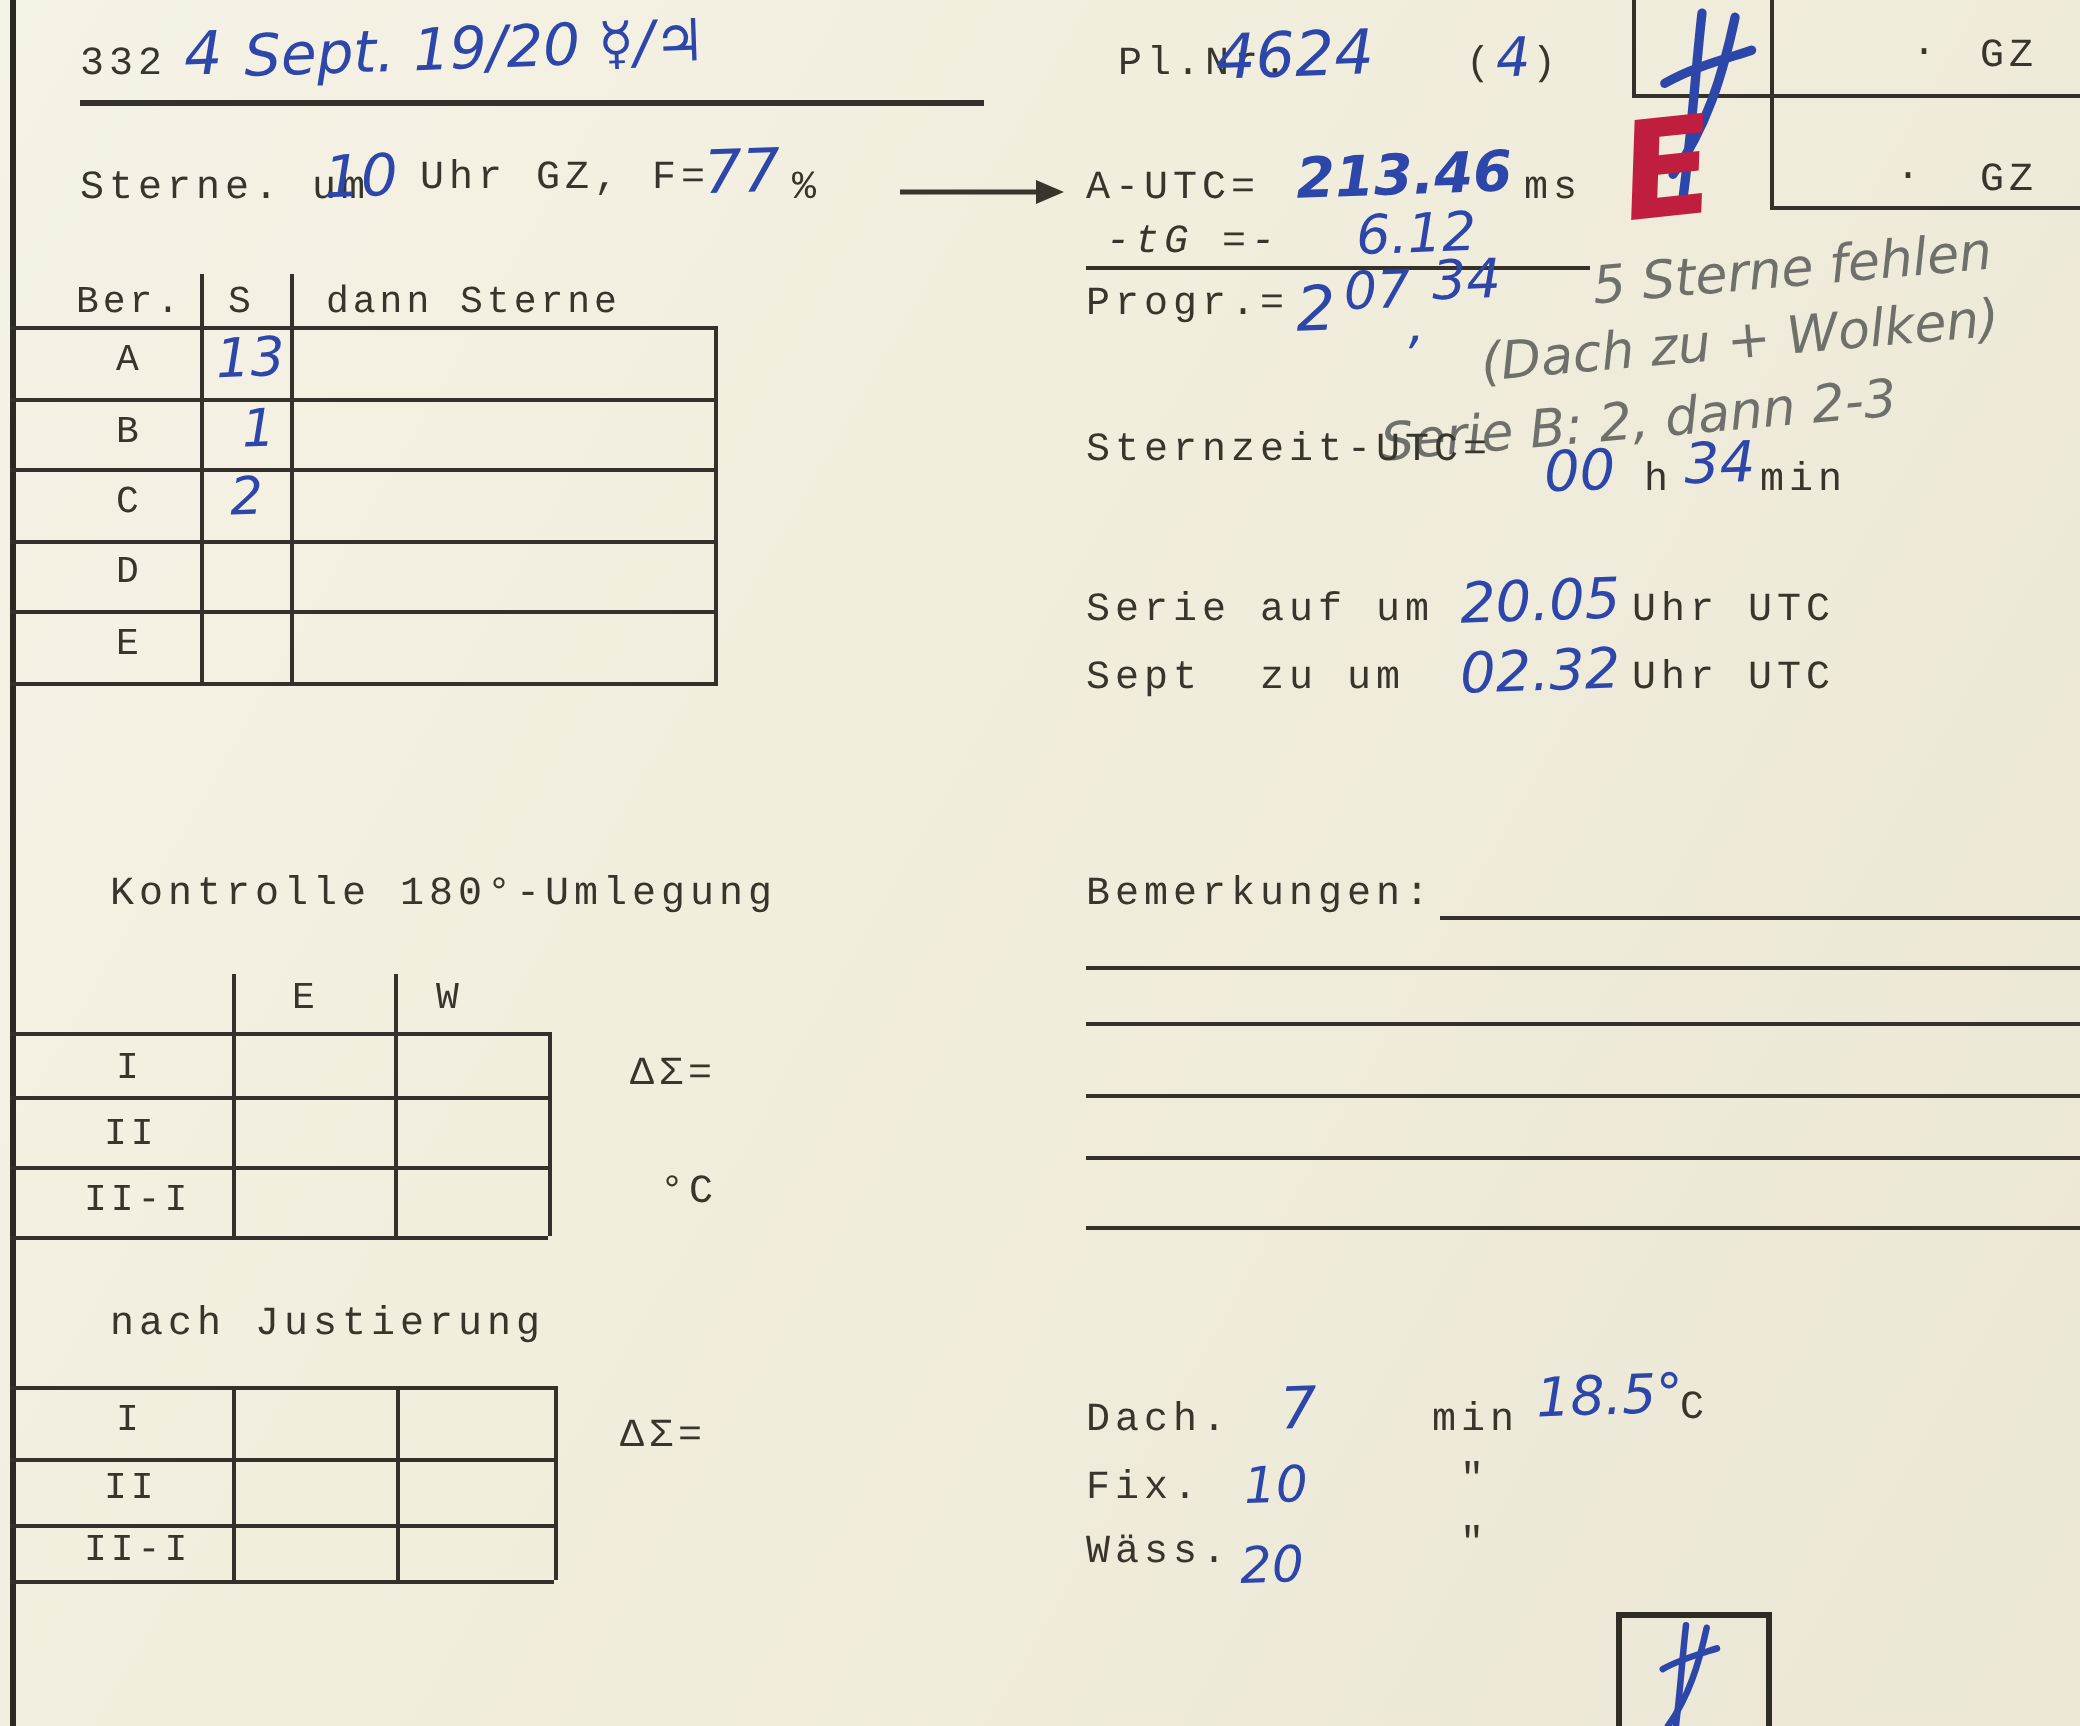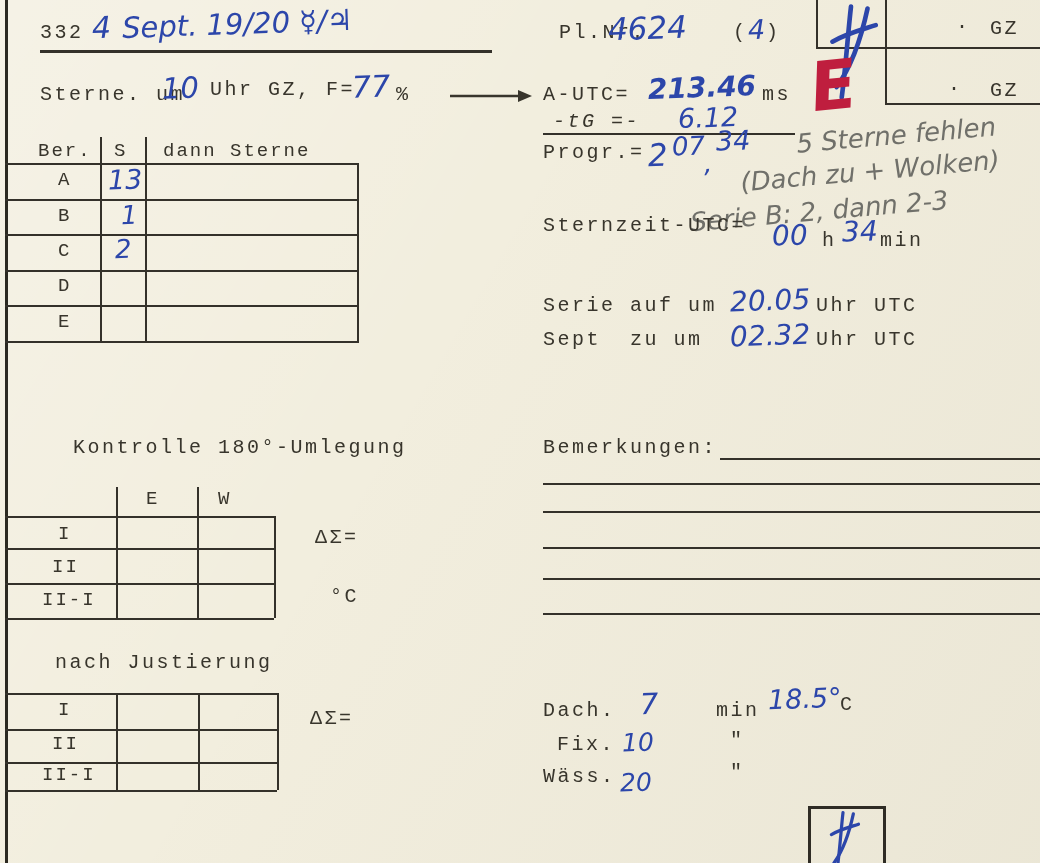--- a/index.html
+++ b/index.html
@@ -121,21 +121,21 @@
 <div class="vline" style="left:357px;top:163px;height:180px;"></div>
 <span class="typed small" style="left:58px;top:170px;">A</span>
 <span class="typed small" style="left:58px;top:206px;">B</span>
 <span class="typed small" style="left:58px;top:241px;">C</span>
 <span class="typed small" style="left:58px;top:276px;">D</span>
 <span class="typed small" style="left:58px;top:312px;">E</span>
 <span class="hand" style="left:108px;top:166px;font-size:27px;">13</span>
 <span class="hand" style="left:121px;top:202px;font-size:26px;">1</span>
 <span class="hand" style="left:115px;top:236px;font-size:26px;">2</span>
 
-<span class="typed" style="left:55px;top:437px;margin-left:18px;">Kontrolle 180°-Umlegung</span>
+<span class="typed" style="left:55px;top:437px;">Kontrolle 180°-Umlegung</span>
 <span class="typed small" style="left:146px;top:489px;">E</span>
 <span class="typed small" style="left:218px;top:489px;">W</span>
 <div class="vline" style="left:116px;top:487px;height:131px;"></div>
 <div class="vline" style="left:197px;top:487px;height:131px;"></div>
 <div class="vline" style="left:274px;top:516px;height:102px;"></div>
 <div class="rule" style="left:5px;top:516px;width:269px;"></div>
 <div class="rule" style="left:5px;top:548px;width:269px;"></div>
 <div class="rule" style="left:5px;top:583px;width:269px;"></div>
 <div class="rule" style="left:5px;top:618px;width:269px;"></div>
 <span class="typed small" style="left:58px;top:524px;">I</span>
@@ -164,21 +164,21 @@
 <div class="rule" style="left:543px;top:547px;width:497px;"></div>
 <div class="rule" style="left:543px;top:578px;width:497px;"></div>
 <div class="rule" style="left:543px;top:613px;width:497px;"></div>
 
 <span class="typed" style="left:543px;top:700px;">Dach.</span>
 <span class="hand" style="left:640px;top:690px;font-size:29px;">7</span>
 <span class="typed" style="left:716px;top:700px;">min</span>
 <span class="hand" style="left:768px;top:685px;font-size:27px;">18.5°</span>
 <span class="typed" style="left:840px;top:694px;">C</span>
 
-<span class="typed" style="left:543px;top:734px;margin-left:14px;">Fix.</span>
+<span class="typed" style="left:543px;top:734px;">Fix.</span>
 <span class="hand" style="left:622px;top:730px;font-size:25px;">10</span>
 <span class="typed" style="left:730px;top:730px;">"</span>
 
 <span class="typed" style="left:543px;top:766px;">Wäss.</span>
 <span class="hand" style="left:620px;top:770px;font-size:25px;">20</span>
 <span class="typed" style="left:730px;top:762px;">"</span>
 
 <div class="box" style="left:808px;top:806px;width:72px;height:60px;"></div>
 <svg style="left:814px;top:810px;" width="58" height="62" viewBox="0 0 60 96">
   <g fill="none" stroke="#2c46aa" stroke-width="5" stroke-linecap="round">

